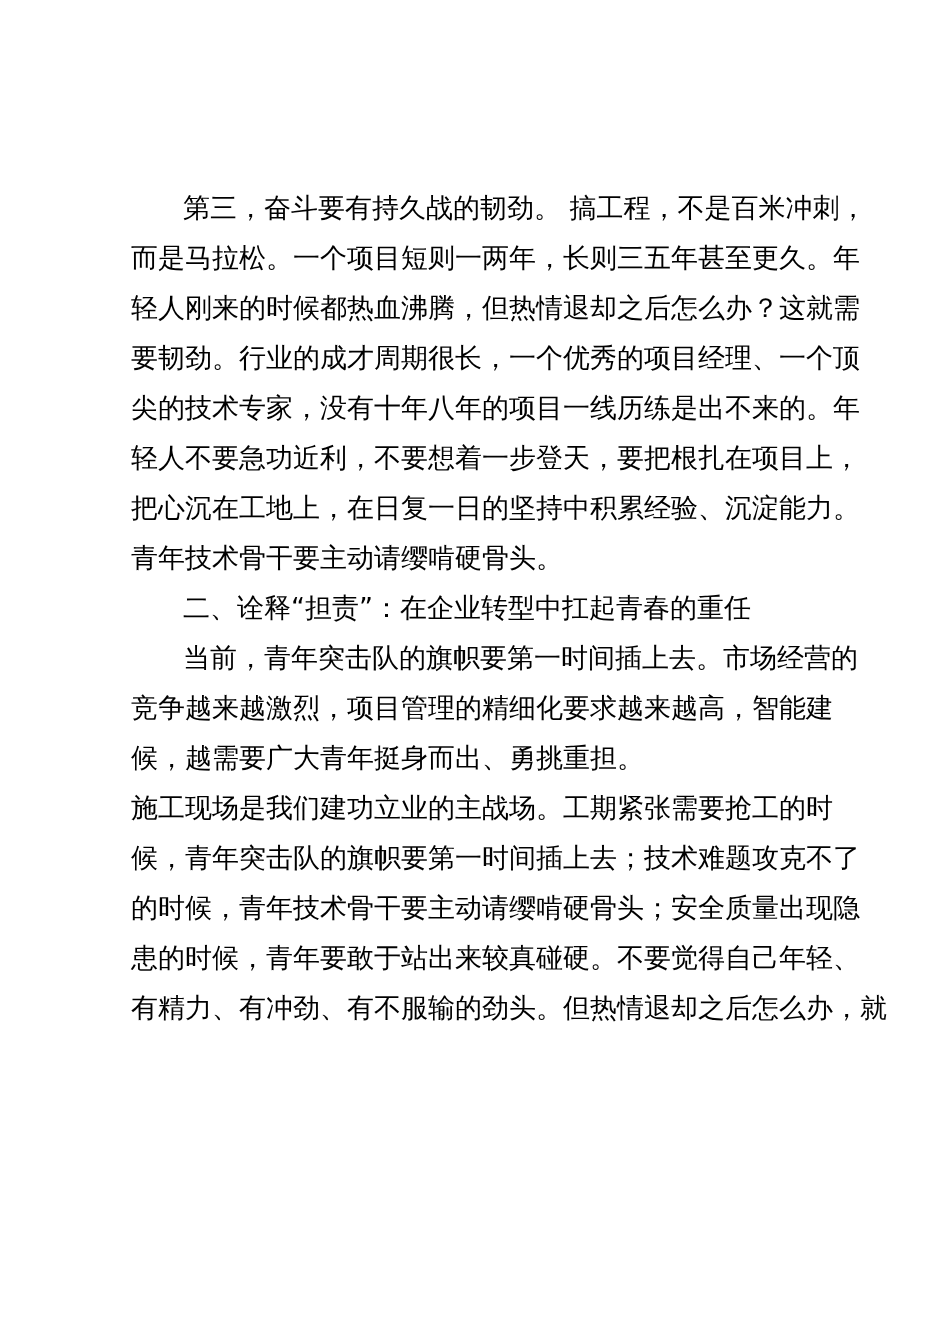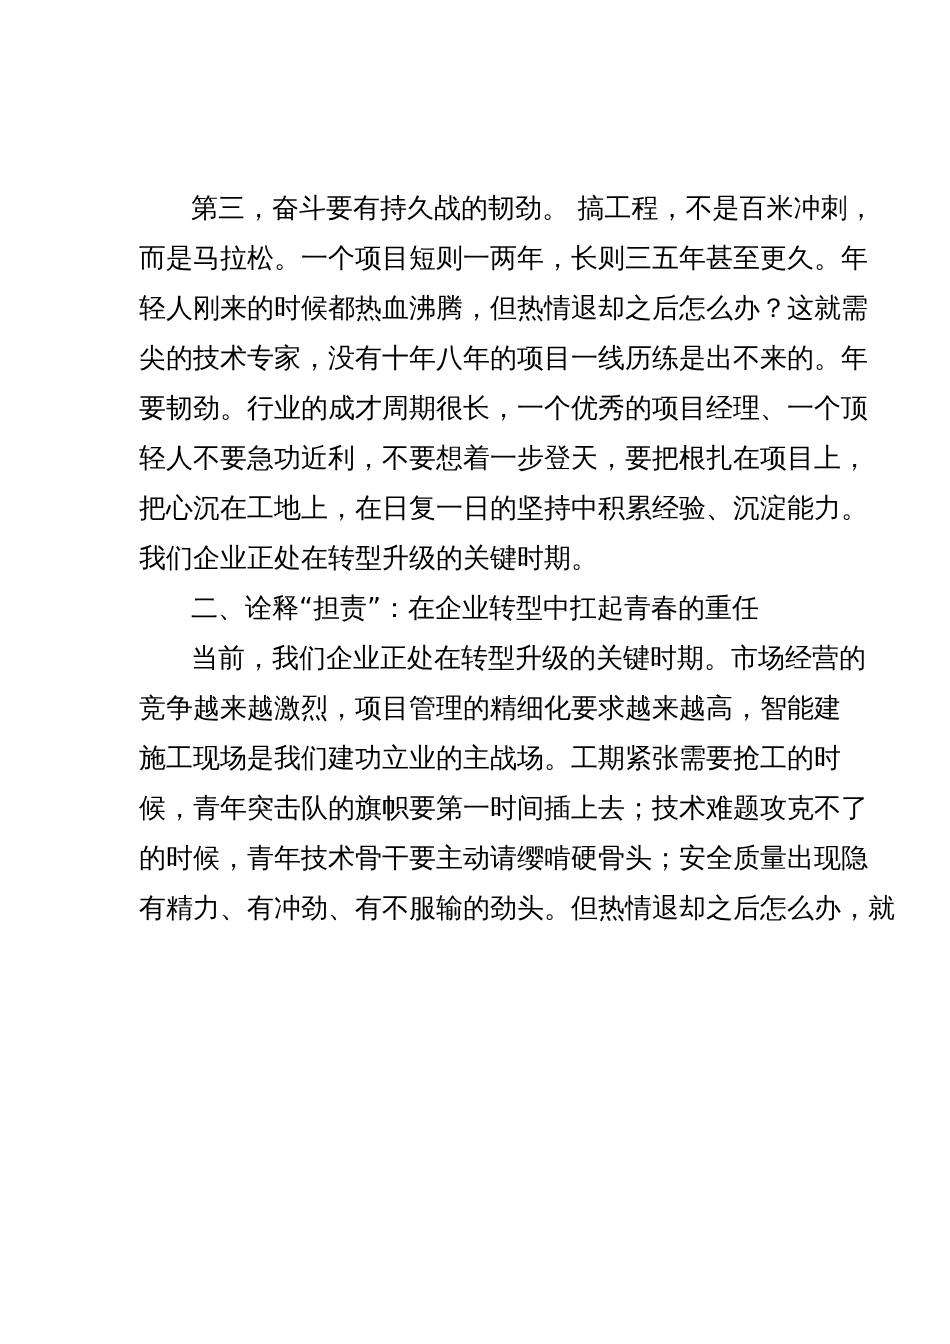--- a/index.html
+++ b/index.html
@@ -10,21 +10,21 @@
   body {
     width: 950px;
     height: 1344px;
     position: relative;
     overflow: hidden;
     font-family: "DejaVu Sans", "Liberation Sans", sans-serif;
     color: #000000;
   }
   .page {
     position: absolute;
-    left: 12px;
+    left: 4px;
     top: 0;
     width: 819px;
     height: 1344px;
     background: #ffffff;
   }
   .text-block {
     position: absolute;
     left: 127px;
     top: 183px;
     width: 710px;
@@ -41,26 +41,28 @@
   }
 </style>
 </head>
 <body>
 
 <div class="page">
   <div class="text-block">
     <div class="line indent">第三，奋斗要有持久战的韧劲。 搞工程，不是百米冲刺，</div>
     <div class="line">而是马拉松。一个项目短则一两年，长则三五年甚至更久。年</div>
     <div class="line">轻人刚来的时候都热血沸腾，但热情退却之后怎么办？这就需</div>
+    <div class="line">要韧劲。行业的成才周期很长，一个优秀的项目经理、一个顶</div>
     <div class="line">尖的技术专家，没有十年八年的项目一线历练是出不来的。年</div>
-    <div class="line">要韧劲。行业的成才周期很长，一个优秀的项目经理、一个顶</div>
     <div class="line">轻人不要急功近利，不要想着一步登天，要把根扎在项目上，</div>
     <div class="line">把心沉在工地上，在日复一日的坚持中积累经验、沉淀能力。</div>
-    <div class="line">我们企业正处在转型升级的关键时期。</div>
+    <div class="line">青年技术骨干要主动请缨啃硬骨头。</div>
     <div class="line indent">二、诠释“担责”：在企业转型中扛起青春的重任</div>
-    <div class="line indent">当前，我们企业正处在转型升级的关键时期。市场经营的</div>
+    <div class="line indent">当前，青年突击队的旗帜要第一时间插上去。市场经营的</div>
     <div class="line">竞争越来越激烈，项目管理的精细化要求越来越高，智能建</div>
+    <div class="line">候，越需要广大青年挺身而出、勇挑重担。</div>
     <div class="line">施工现场是我们建功立业的主战场。工期紧张需要抢工的时</div>
     <div class="line">候，青年突击队的旗帜要第一时间插上去；技术难题攻克不了</div>
     <div class="line">的时候，青年技术骨干要主动请缨啃硬骨头；安全质量出现隐</div>
+    <div class="line">患的时候，青年要敢于站出来较真碰硬。不要觉得自己年轻、</div>
     <div class="line">有精力、有冲劲、有不服输的劲头。但热情退却之后怎么办，就</div>
   </div>
 </div>
 
 </body></html>

